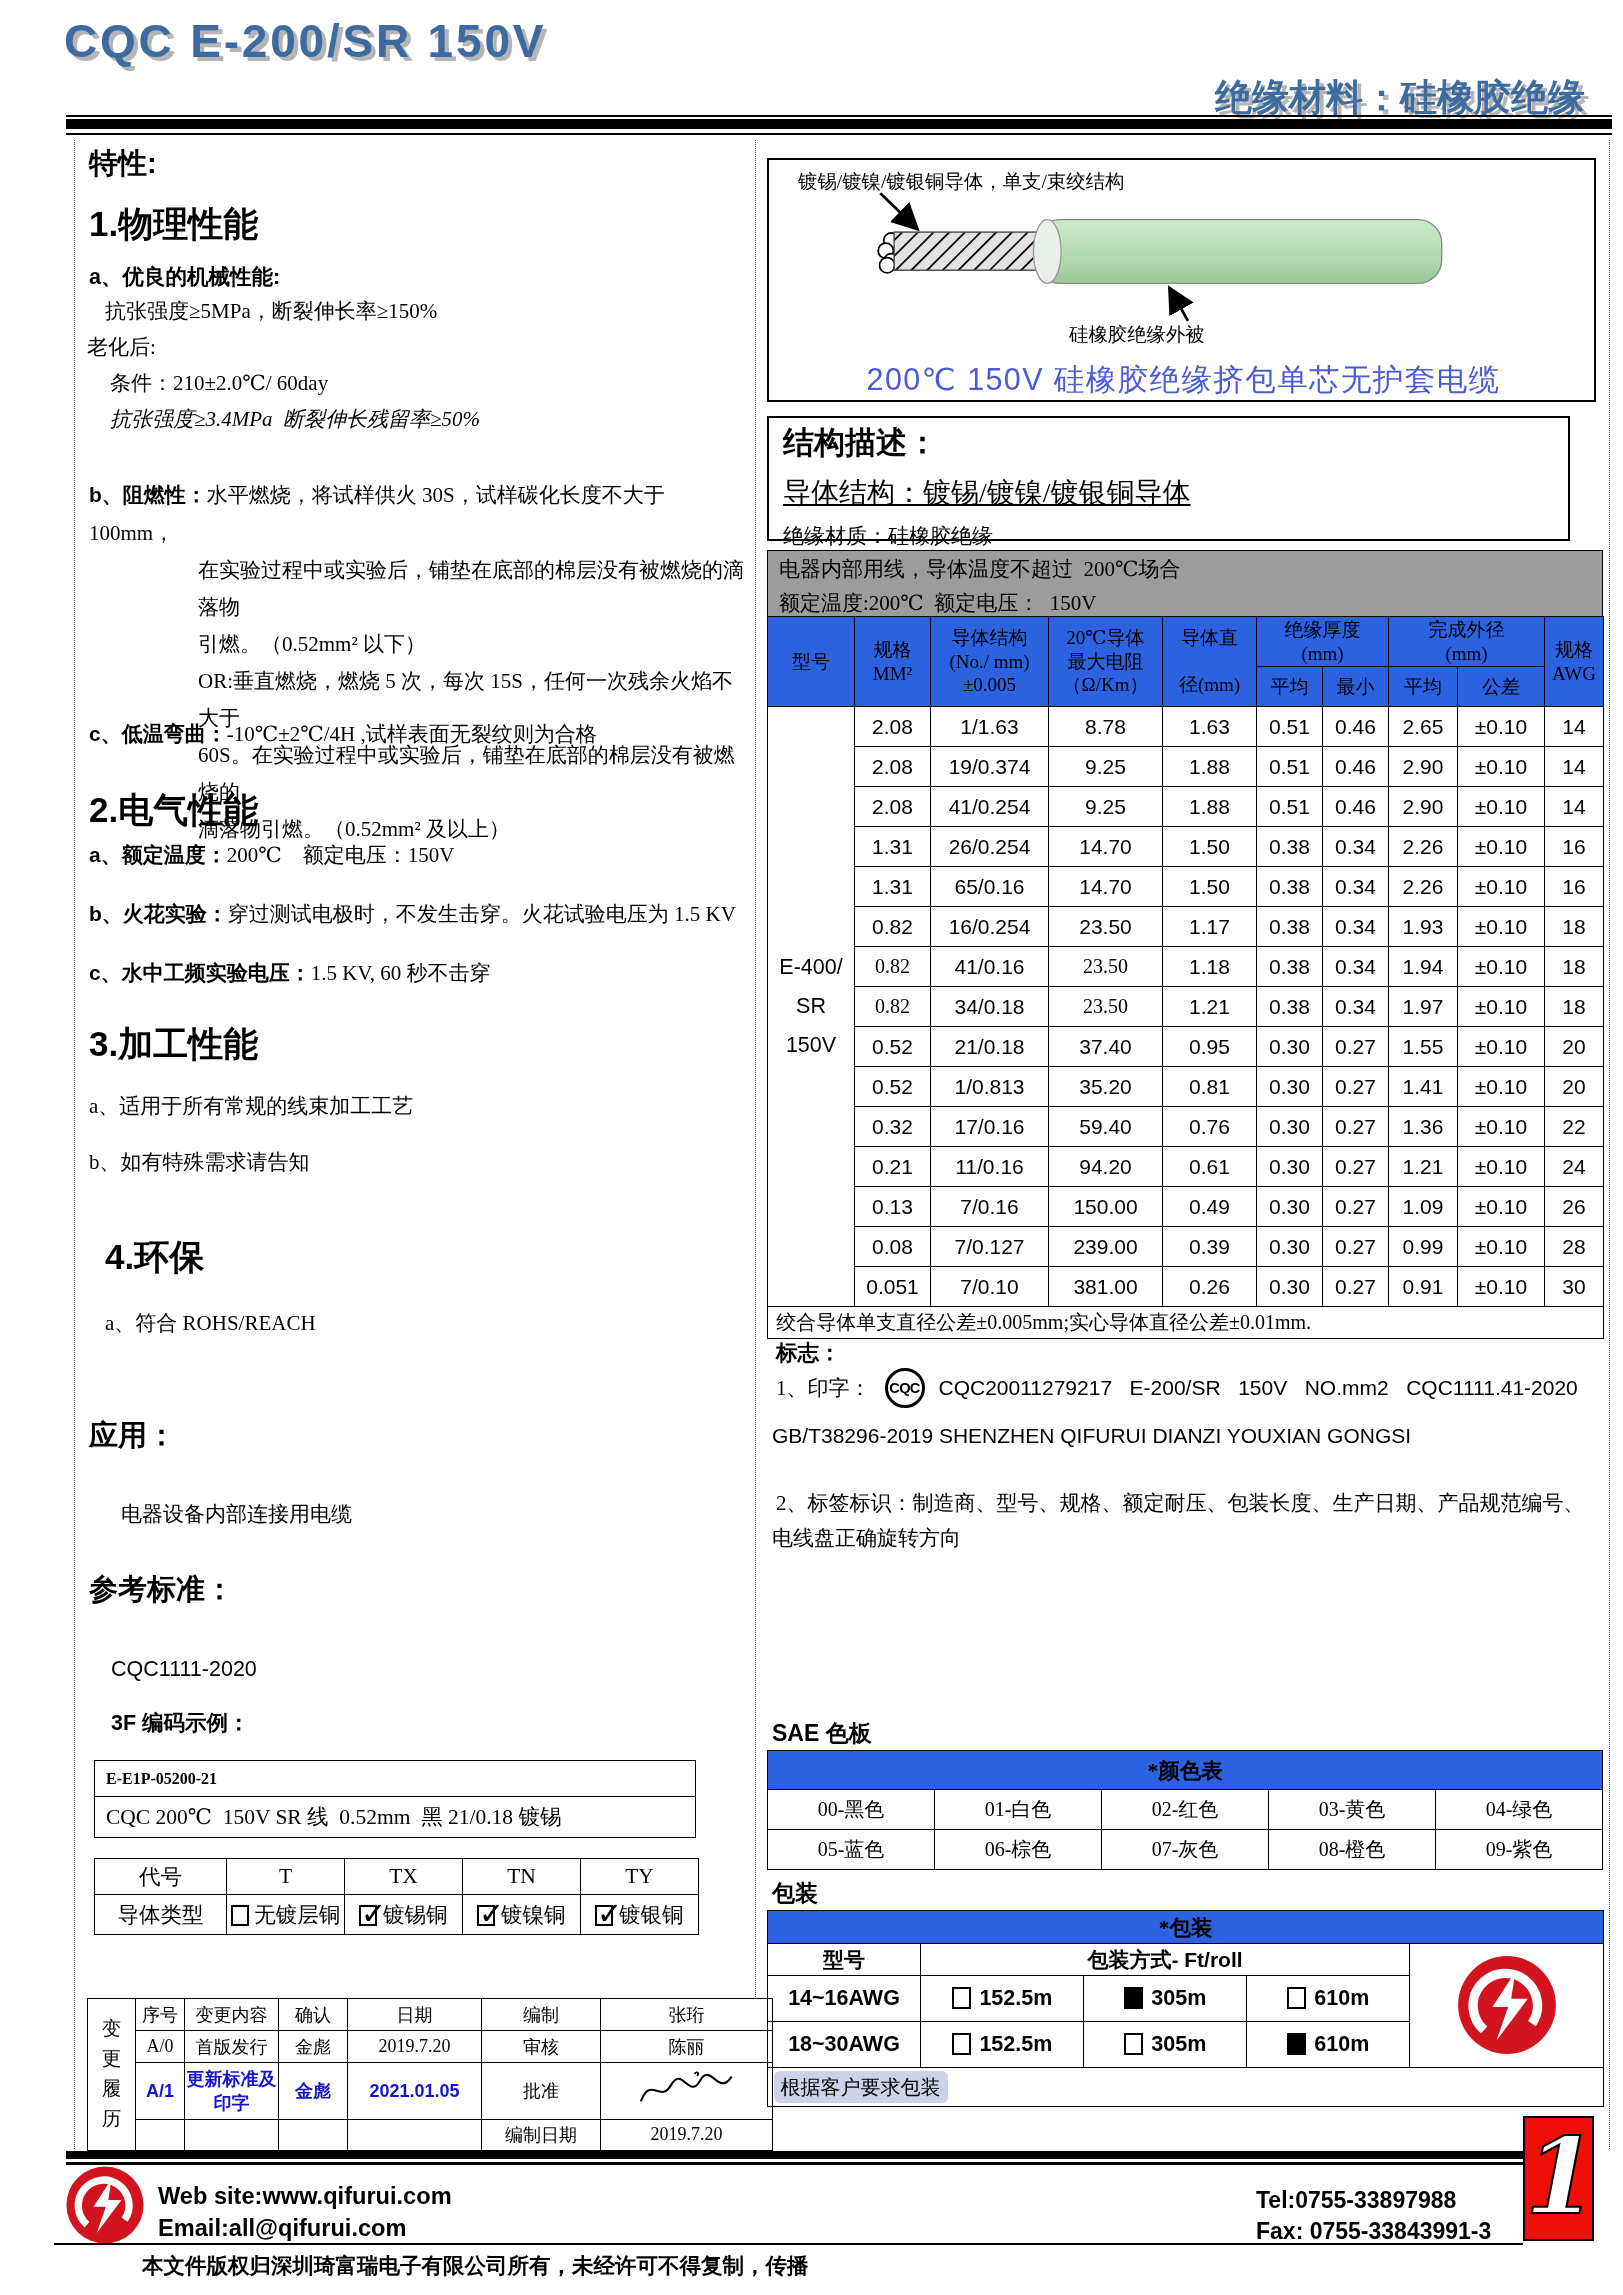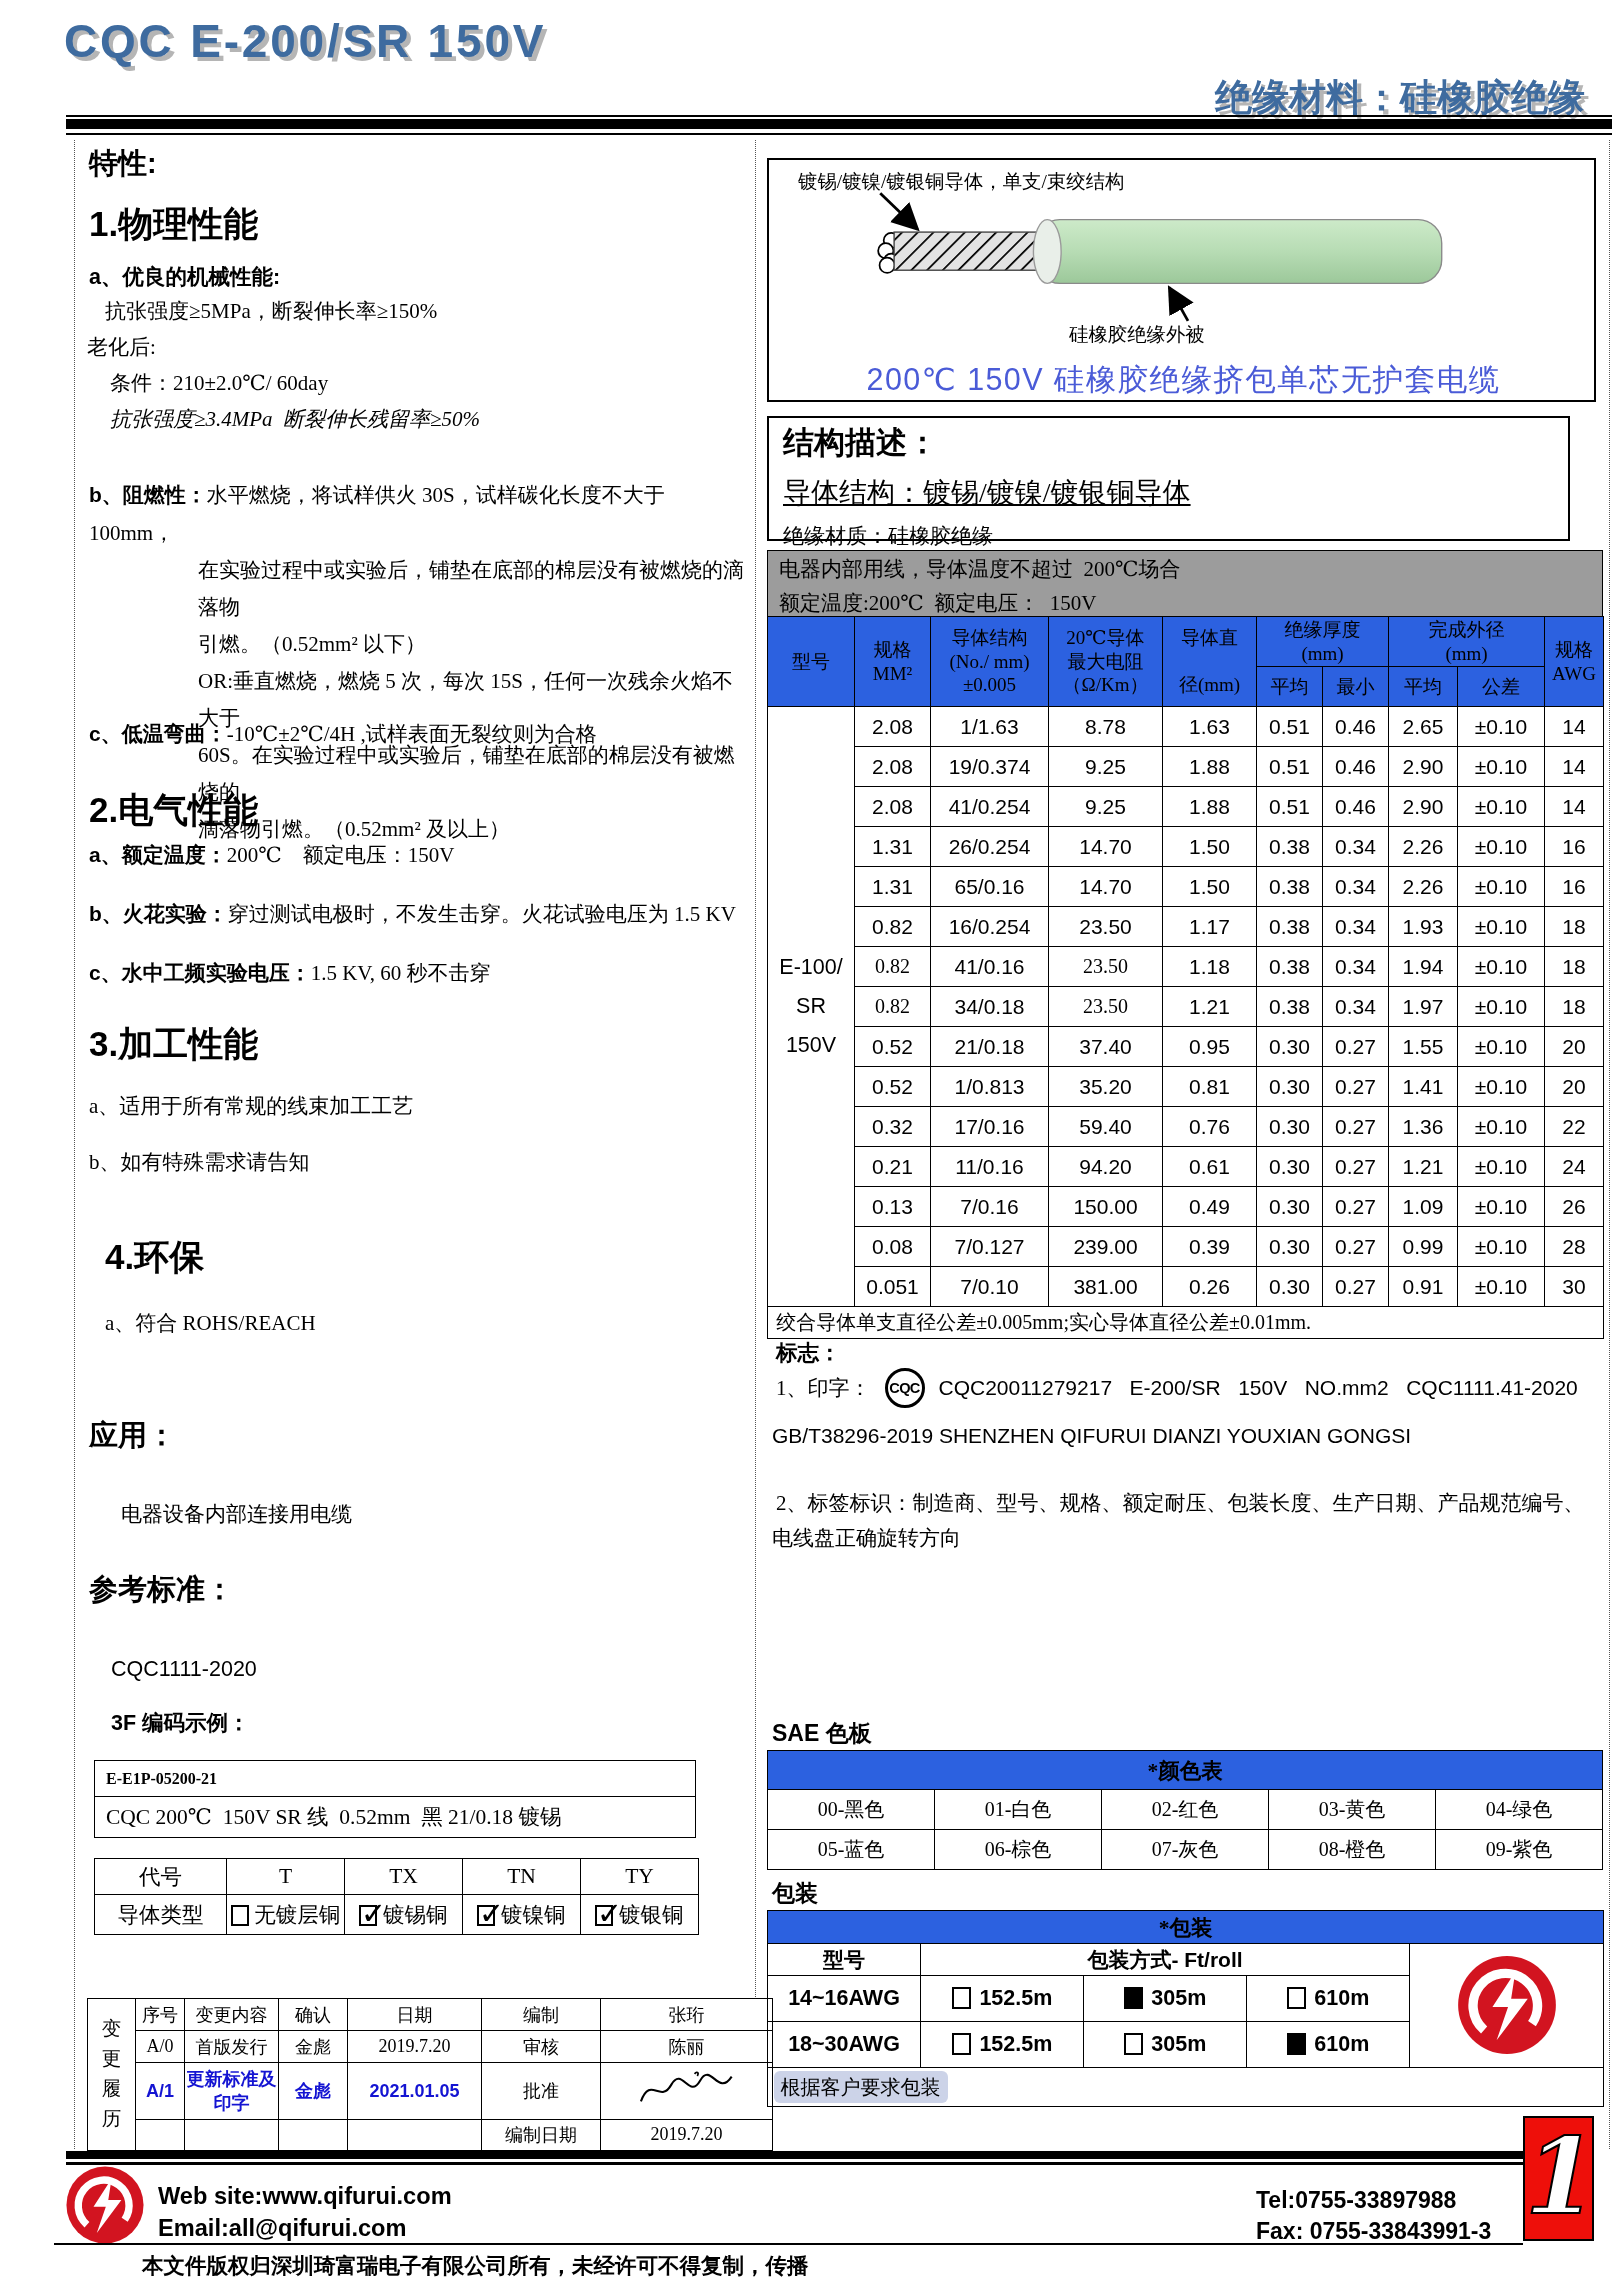--- a/index.html
+++ b/index.html
@@ -316,21 +316,21 @@
       </tr>
       <tr style="height:40px">
         <th>平均</th>
         <th>最小</th>
         <th>平均</th>
         <th>公差</th>
       </tr>
     </thead>
     <tbody id="spec-body">
         <tr class="r0">
-          <td rowspan="15" class="model-cell">E-100/
+          <td rowspan="15" class="model-cell">E-400/
 SR
 150V</td>
           <td class="c1">2.08</td>
           <td class="c2">1/1.63</td>
           <td class="c3">8.78</td>
           <td class="c4">1.63</td>
           <td class="c5">0.51</td>
           <td class="c6">0.46</td>
           <td class="c7">2.65</td>
           <td class="c8">±0.10</td>

